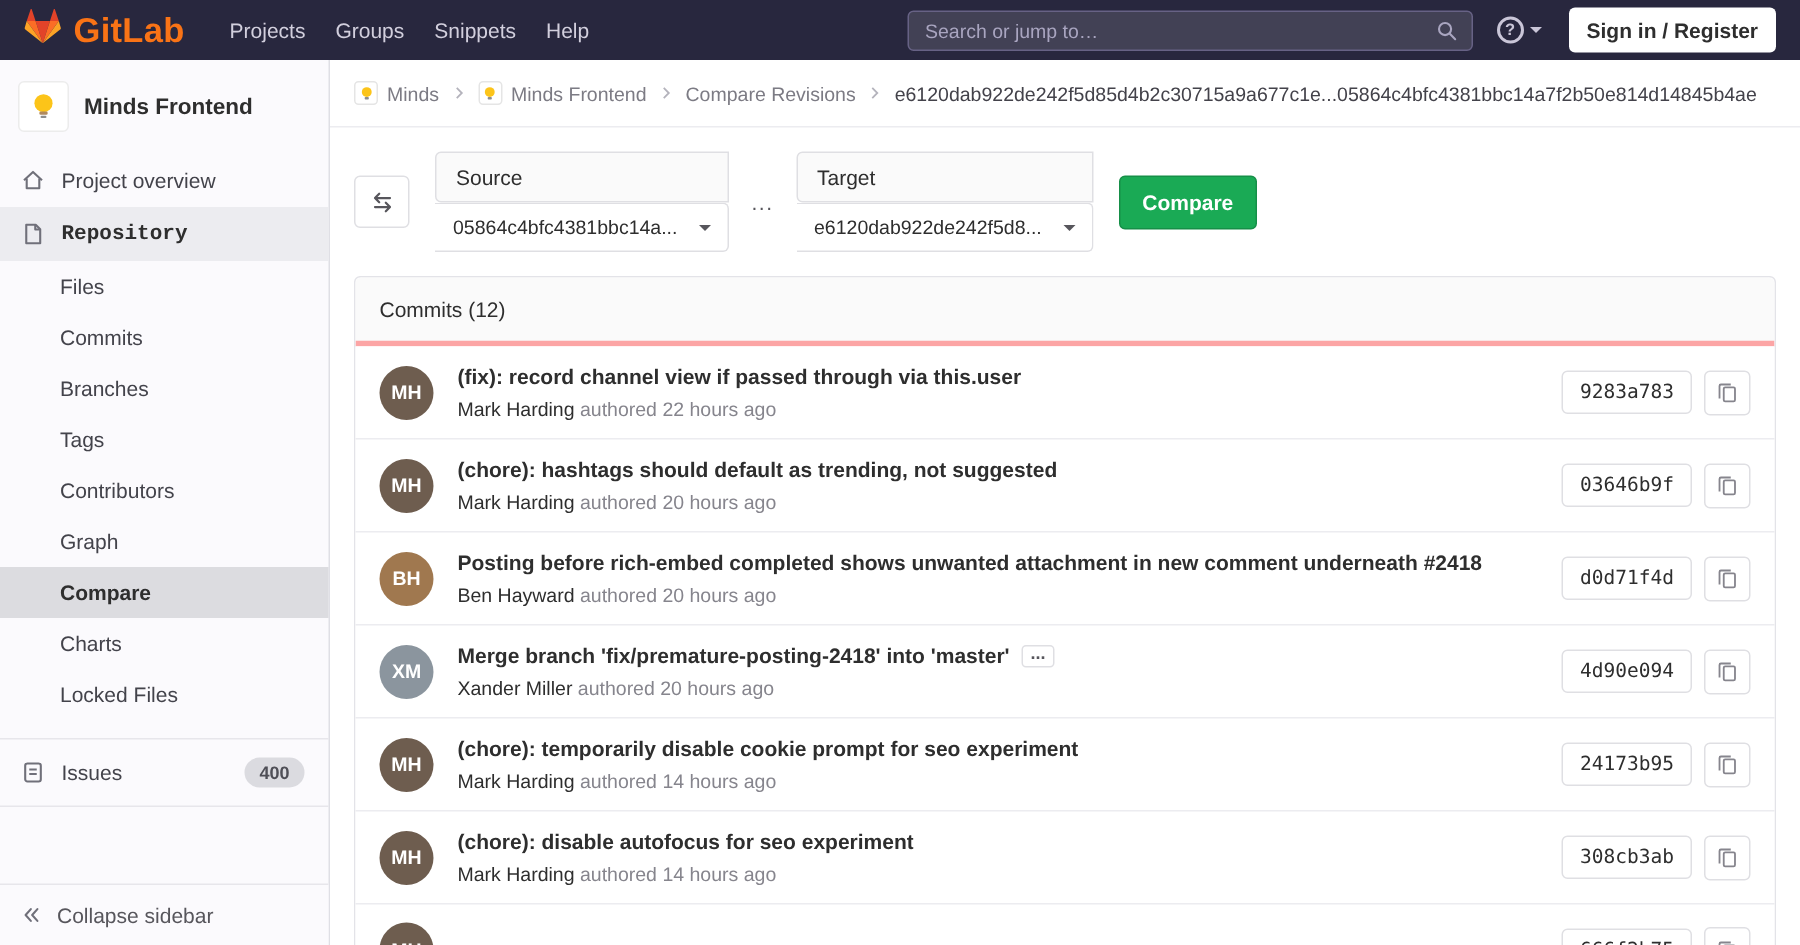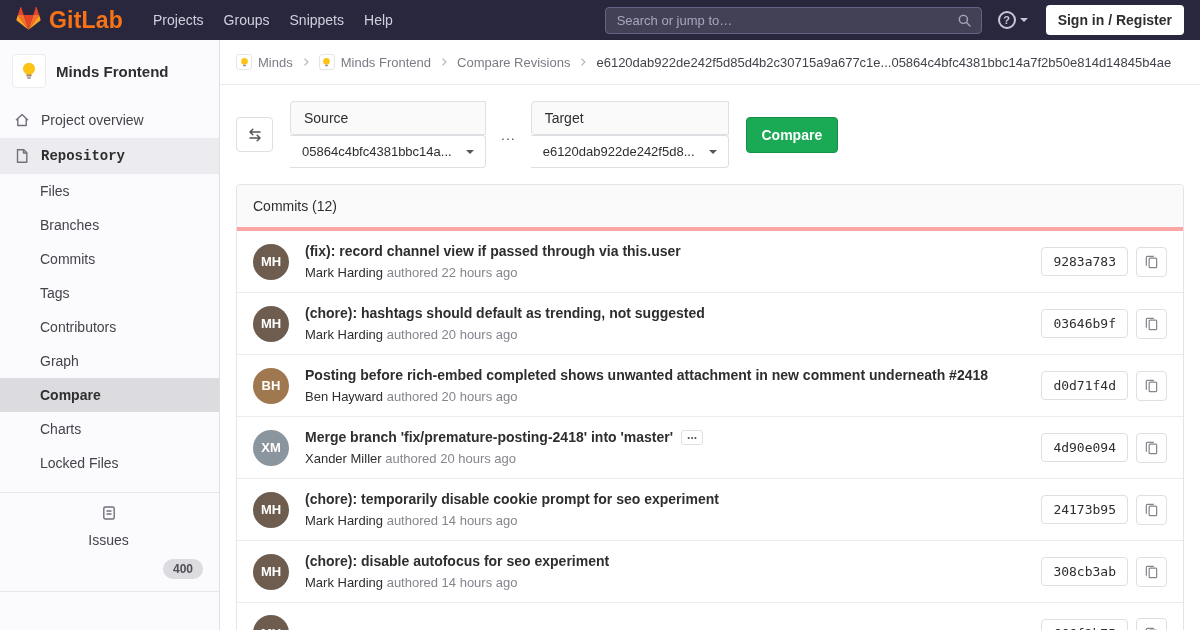--- a/index.html
+++ b/index.html
@@ -61,21 +61,21 @@
     display:flex; align-items:center; gap:11px; padding:10px 16px 10px 14px;
     font-size:14px; color:#43434b; cursor:pointer;
   }
   .side-item .icn { color:#70707a; display:flex; flex-shrink:0; }
   .side-item.active-section { background:#ececf0; color:#2e2e2e; font-weight:600;font-family:Liberation Mono, monospace; }
   .sub-item { padding:9px 16px 9px 40px; font-size:14px; color:#43434b; cursor:pointer; }
   .sub-item.active { background:#dcdce0; color:#2e2e2e; font-weight:700; }
   .issues-row {
     margin-top:12px; border-top:1px solid #e7e6eb; border-bottom:1px solid #e7e6eb;
     padding:12px 16px 12px 14px; display:flex; align-items:center; gap:11px;
-    font-size:14px; color:#43434b; cursor:pointer;flex-direction:column;
+    font-size:14px; color:#43434b; cursor:pointer;
   }
   .issues-row .icn { color:#70707a; display:flex; }
   .issues-badge {
     margin-left:auto; background:#dbdbe0; color:#4f4f57; border-radius:10px;
     padding:3px 10px; font-size:12px; font-weight:700;
   }
   .collapse-row {
     position:absolute; bottom:0; left:0; right:0; background:#fbfafd;
     border-top:1px solid #e7e6eb; padding:12px 14px; display:flex;
     align-items:center; gap:10px; font-size:14px; color:#57565c; cursor:pointer;
@@ -222,41 +222,50 @@
         <svg viewBox="0 0 16 16" width="16" height="16" fill="none" stroke="currentColor" stroke-width="1.4" stroke-linejoin="round">
           <path d="M3.5 1.8 H9.8 L12.8 4.8 V14.2 H3.5 Z"></path>
             <path d="M9.5 2 V5 H12.5"></path>
         </svg>
       </span>
       <span>Repository</span>
     </div>
 
     <nav>
       <div class="sub-item">Files</div>
+      <div class="sub-item">Commits</div>
       <div class="sub-item">Branches</div>
-      <div class="sub-item">Commits</div>
       <div class="sub-item">Tags</div>
       <div class="sub-item">Contributors</div>
       <div class="sub-item">Graph</div>
       <div class="sub-item active">Compare</div>
       <div class="sub-item">Charts</div>
       <div class="sub-item">Locked Files</div>
     </nav>
 
     <div class="issues-row">
       <span class="icn">
         <svg viewBox="0 0 16 16" width="16" height="16" fill="none" stroke="currentColor" stroke-width="1.4">
           <rect x="2.8" y="2" width="10.4" height="12" rx="1.5"></rect>
             <path d="M5.5 6 h5 M5.5 9 h5"></path>
         </svg>
       </span>
       <span>Issues</span>
       <span class="issues-badge">400</span>
     </div>
 
+    <div class="collapse-row">
+      <span class="icn">
+        <svg viewBox="0 0 16 16" width="14" height="14" fill="none" stroke="currentColor" stroke-width="1.6" stroke-linecap="round" stroke-linejoin="round">
+          <path d="M7.5 3.5 L3.5 8 l4 4.5"></path>
+            <path d="M12.5 3.5 L8.5 8 l4 4.5"></path>
+        </svg>
+      </span>
+      <span>Collapse sidebar</span>
+    </div>
   </aside>
 
   <main class="main">
 
     <div class="breadcrumbs">
       <span class="crumb">
         <span class="crumb-avatar">
           <svg viewBox="0 0 20 20" width="11" height="11">
             <circle cx="10" cy="8" r="6" fill="#fcc419"></circle>
               <rect x="7.5" y="14" width="5" height="3" rx="1" fill="#8d8d8d"></rect>

